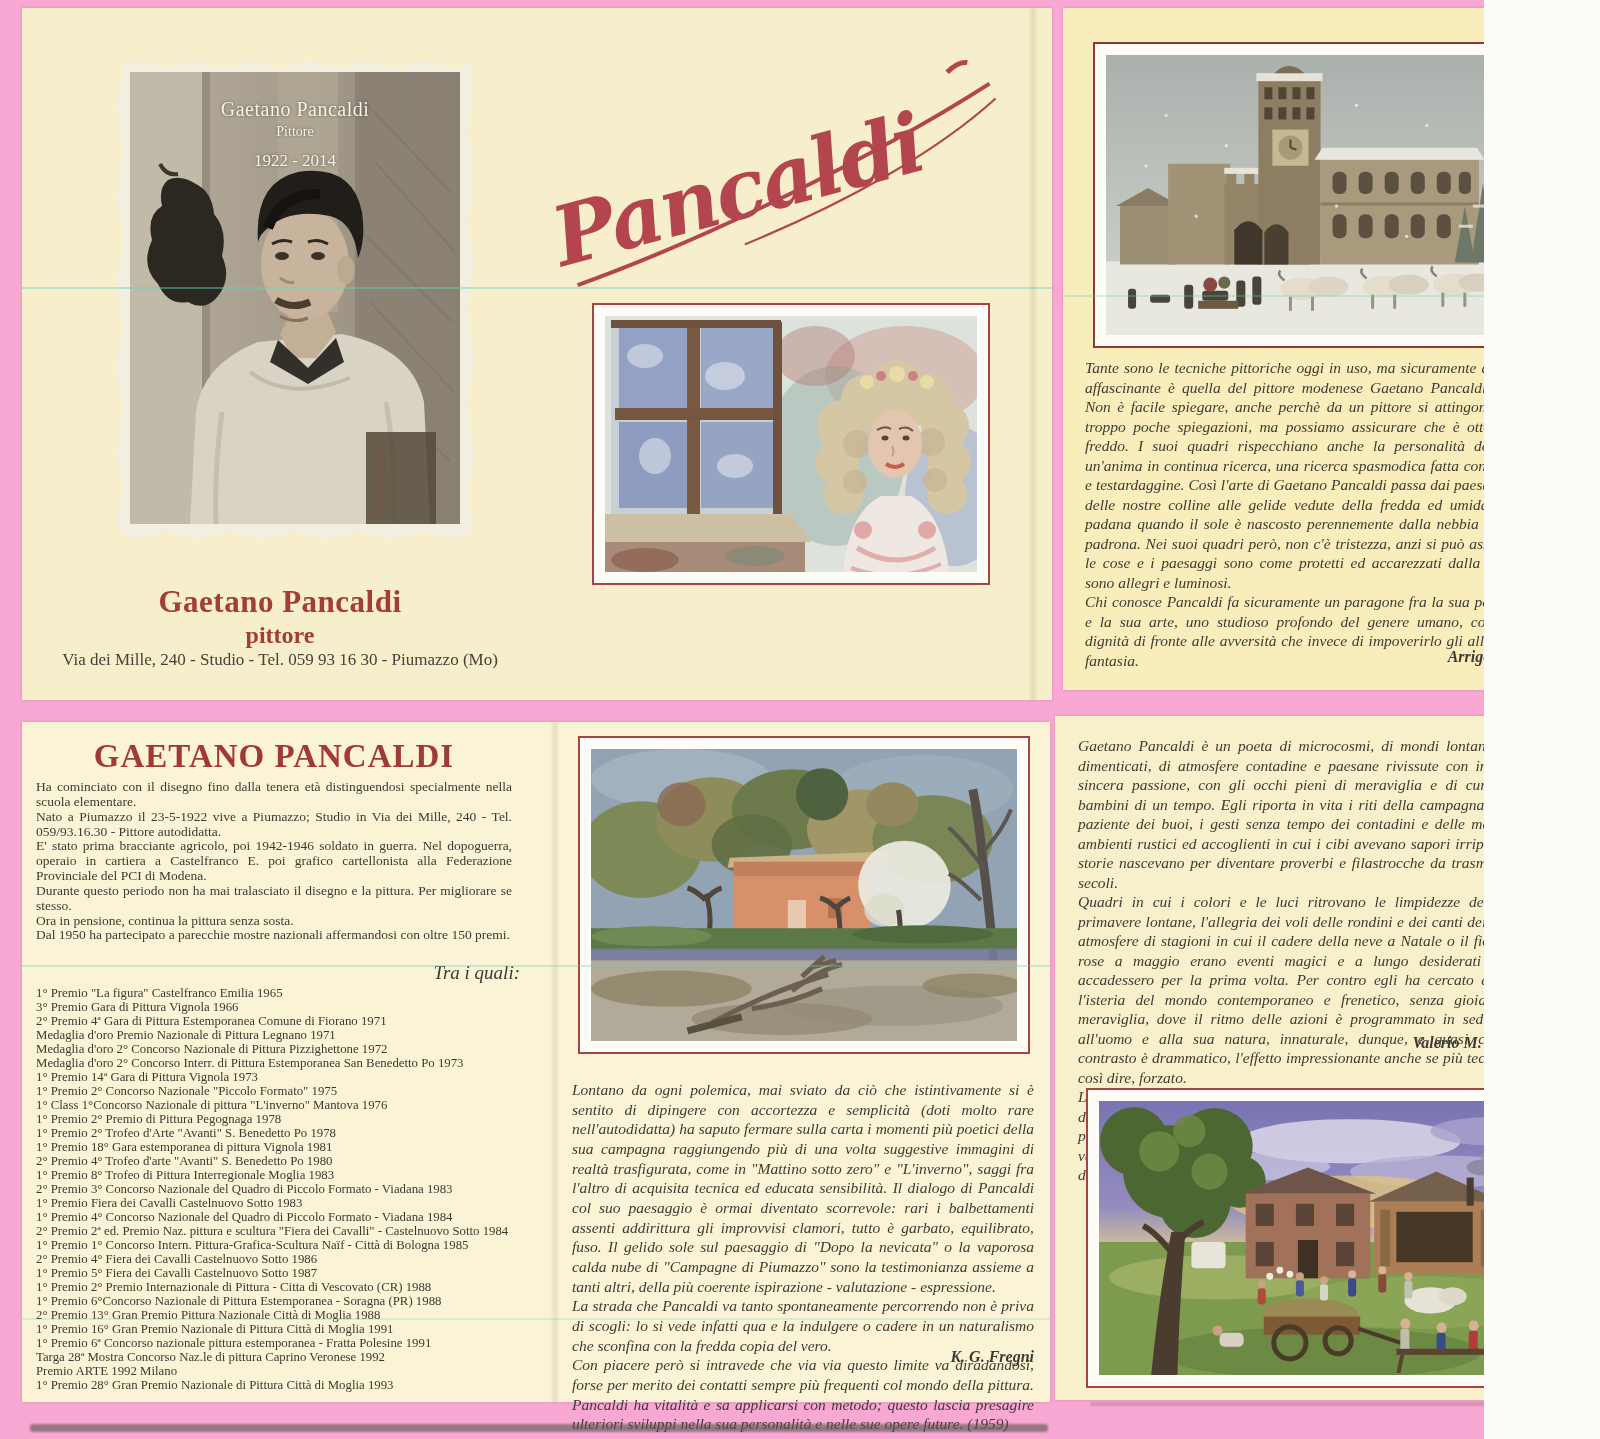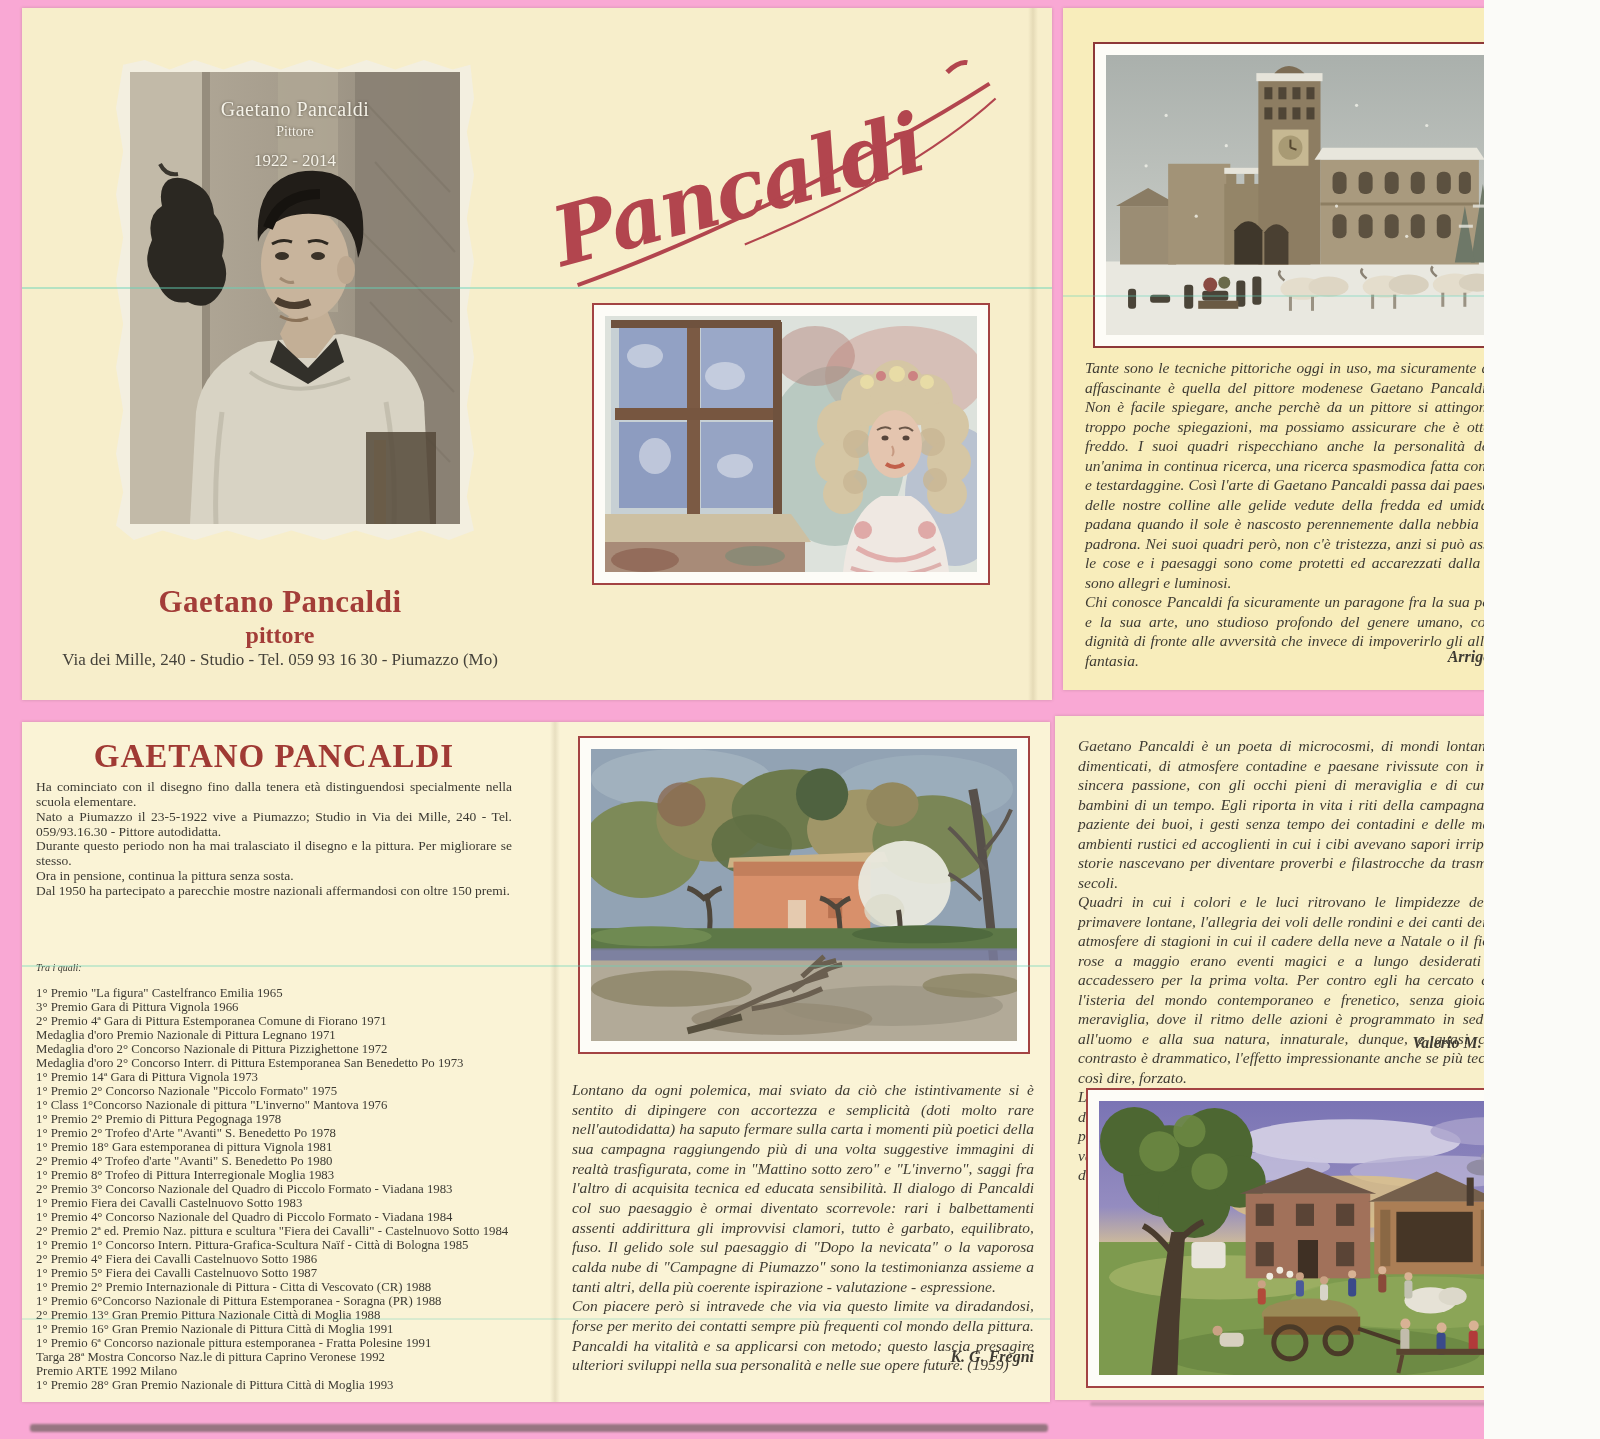--- a/index.html
+++ b/index.html
@@ -49,22 +49,22 @@
   .essay-tr{left:1085px;top:358px;width:460px;font-size:15.5px;line-height:1.26;}
   .essay-br{left:1078px;top:736px;width:470px;font-size:15.5px;line-height:1.26;}
   .essay-bm{left:572px;top:1080px;width:462px;font-size:15.5px;line-height:1.27;}
   .essay-author{position:absolute;font-style:italic;font-weight:bold;color:#3e3b33;font-size:16px;text-align:right;}
 
   
   .bl-heading{position:absolute;left:36px;top:738px;width:476px;text-align:center;
               font-size:33px;font-weight:bold;color:#a03a34;letter-spacing:1px;}
   .bio{position:absolute;left:36px;top:780px;width:476px;font-size:13.5px;line-height:1.1;color:#3c3a33;text-align:justify;}
   .bio .para{margin:0;}
-  .awards-intro{position:absolute;left:36px;top:962px;width:476px;text-align:left;
-                font-style:italic;font-size:10px;color:#3c3a33;}
+  .awards-intro{position:absolute;left:44px;top:962px;width:476px;text-align:right;
+                font-style:italic;font-size:19px;color:#3c3a33;}
   .awards{position:absolute;left:36px;top:986px;width:500px;font-size:12.8px;line-height:1.095;color:#3c3a33;}
   .awards .para{margin:0;white-space:nowrap;}
 </style>
 </head>
 <body>
 
 <div id="canvas">
 
   <div class="page page-tl tex">
     <div class="crease" style="left:1006px;"></div>
@@ -342,20 +342,21 @@
   <div class="essay-author" style="left:1085px;top:648px;width:460px;">Arrigo Guiglia</div>
 
   <div class="page page-bl tex">
     <div class="crease" style="left:528px;"></div>
   </div>
 
   <div class="bl-heading">GAETANO PANCALDI</div>
   <div class="bio">
       <div class="para">Ha cominciato con il disegno fino dalla tenera età distinguendosi specialmente nella scuola elementare.</div>
       <div class="para">Nato a Piumazzo il 23-5-1922 vive a Piumazzo; Studio in Via dei Mille, 240 - Tel. 059/93.16.30 - Pittore autodidatta.</div>
+      <div class="para">E' stato prima bracciante agricolo, poi 1942-1946 soldato in guerra. Nel dopoguerra, operaio in cartiera a Castelfranco E. poi grafico cartellonista alla Federazione Provinciale del PCI di Modena.</div>
       <div class="para">Durante questo periodo non ha mai tralasciato il disegno e la pittura. Per migliorare se stesso.</div>
       <div class="para">Ora in pensione, continua la pittura senza sosta.</div>
       <div class="para">Dal 1950 ha partecipato a parecchie mostre nazionali affermandosi con oltre 150 premi.</div>
     </div>
   <div class="awards-intro">Tra i quali:</div>
   <div class="awards">
       <div class="para">1° Premio "La figura" Castelfranco Emilia 1965</div>
       <div class="para">3° Premio Gara di Pittura Vignola 1966</div>
       <div class="para">2° Premio 4ª Gara di Pittura Estemporanea Comune di Fiorano 1971</div>
       <div class="para">Medaglia d'oro Premio Nazionale di Pittura Legnano 1971</div>
@@ -436,20 +437,21 @@
       <g stroke="#6a5f50" stroke-width="5" fill="none">
         <path d="M120,272 Q180,240 236,224 M200,240 Q230,218 250,214 M160,258 Q200,252 230,238"></path>
         <path d="M210,226 L232,206 M222,216 L244,210"></path>
       </g>
       <path d="M96,280 L150,266" stroke="#57503f" stroke-width="7"></path>
     </svg>
   </div>
 
   <div class="essay essay-bm">
       <div class="para">Lontano da ogni polemica, mai sviato da ciò che istintivamente si è sentito di dipingere con accortezza e semplicità (doti molto rare nell'autodidatta) ha saputo fermare sulla carta i momenti più poetici della sua campagna raggiungendo più di una volta suggestive immagini di realtà trasfigurata, come in "Mattino sotto zero" e "L'inverno", saggi fra l'altro di acquisita tecnica ed educata sensibilità. Il dialogo di Pancaldi col suo paesaggio è ormai diventato scorrevole: rari i balbettamenti assenti addirittura gli improvvisi clamori, tutto è garbato, equilibrato, fuso. Il gelido sole sul paesaggio di "Dopo la nevicata" o la vaporosa calda nube di "Campagne di Piumazzo" sono la testimonianza assieme a tanti altri, della più coerente ispirazione - valutazione - espressione.</div>
+      <div class="para">La strada che Pancaldi va tanto spontaneamente percorrendo non è priva di scogli: lo si vede infatti qua e la indulgere o cadere in un naturalismo che sconfina con la fredda copia del vero.</div>
       <div class="para">Con piacere però si intravede che via via questo limite va diradandosi, forse per merito dei contatti sempre più frequenti col mondo della pittura. Pancaldi ha vitalità e sa applicarsi con metodo; questo lascia presagire ulteriori sviluppi nella sua personalità e nelle sue opere future. (1959)</div>
     </div>
   <div class="essay-author" style="left:572px;top:1348px;width:462px;">K. G. Fregni</div>
 
   <div class="page page-br tex"></div>
 
   <div class="essay essay-br">
       <div class="para">Gaetano Pancaldi è un poeta di microcosmi, di mondi lontani e ormai dimenticati, di atmosfere contadine e paesane rivissute con ingenuità e sincera passione, con gli occhi pieni di meraviglia e di curiosità dei bambini di un tempo. Egli riporta in vita i riti della campagna, il lavoro paziente dei buoi, i gesti senza tempo dei contadini e delle massaie, gli ambienti rustici ed accoglienti in cui i cibi avevano sapori irripetibili e le storie nascevano per diventare proverbi e filastrocche da trasmettere per secoli.</div>
       <div class="para">Quadri in cui i colori e le luci ritrovano le limpidezze dei venti di primavere lontane, l'allegria dei voli delle rondini e dei canti dei mietitori, atmosfere di stagioni in cui il cadere della neve a Natale o il fiorire delle rose a maggio erano eventi magici e a lungo desiderati come se accadessero per la prima volta. Per contro egli ha cercato di rendere l'isteria del mondo contemporaneo e frenetico, senza gioia e senza meraviglia, dove il ritmo delle azioni è programmato in sedi estranee all'uomo e alla sua natura, innaturale, dunque, e quasi crudele. Il contrasto è drammatico, l'effetto impressionante anche se più tecnico e per così dire, forzato.</div>
       <div class="para">La vera ispirazione di Pancaldi è il mondo perduto delle processioni e della trebbiatura, delle stalle e delle aie risplendenti di pula dorata, dei pulcini che seguono le chiocce lungo i filari dissodati dalla fatica della vanga e della zappa. C'è il senso della fatica più aspra, nei suoi quadri, e della gioia più semplice e pura.</div>

